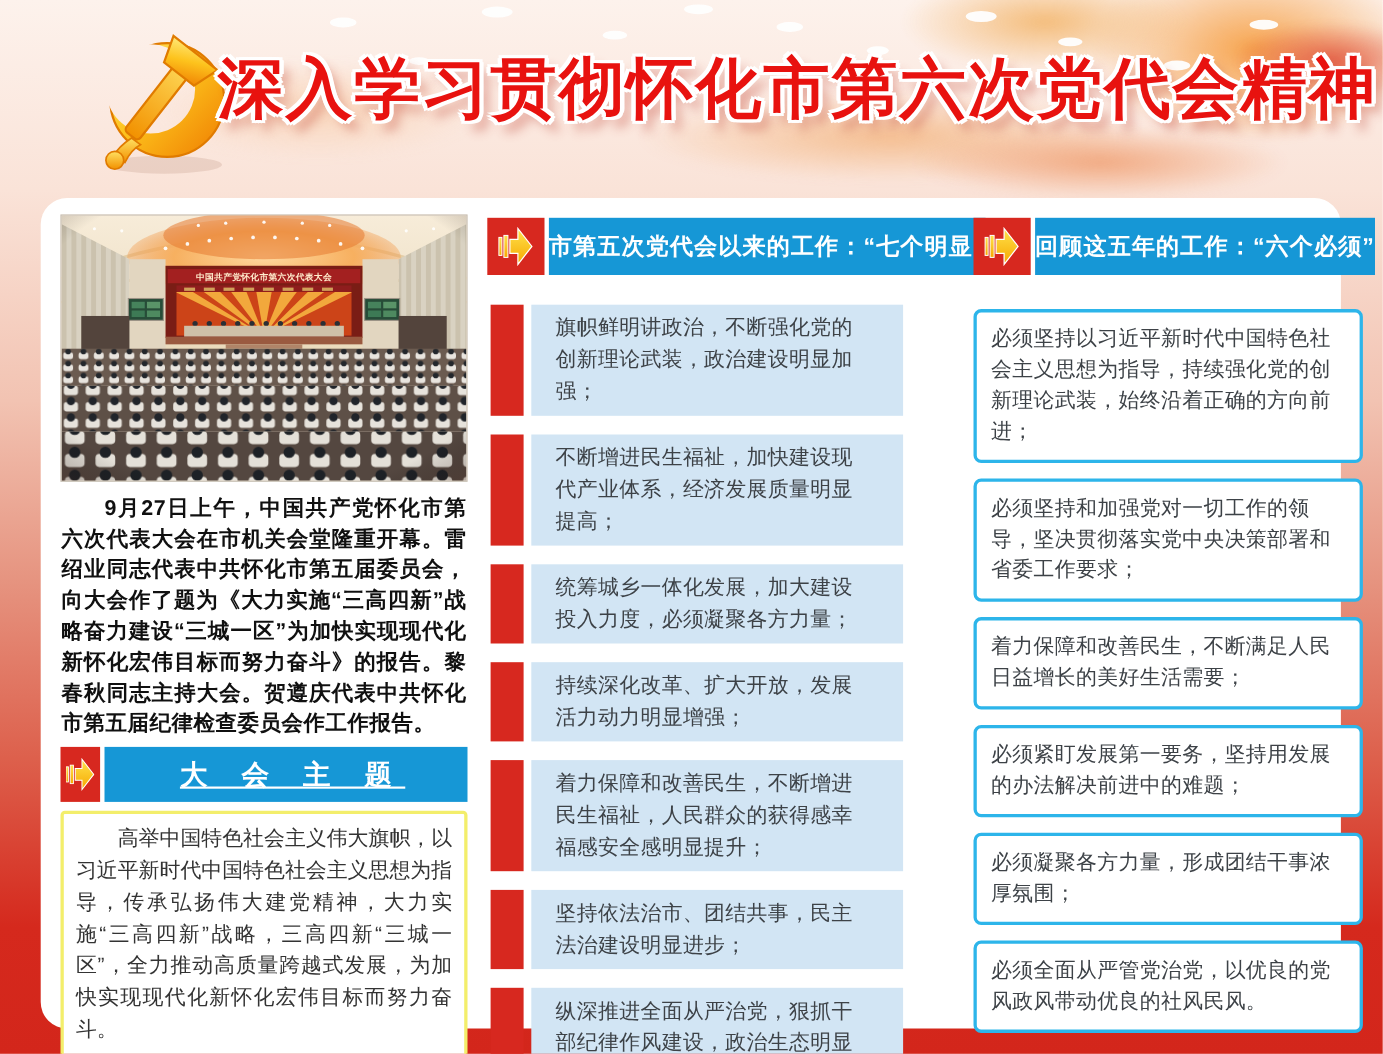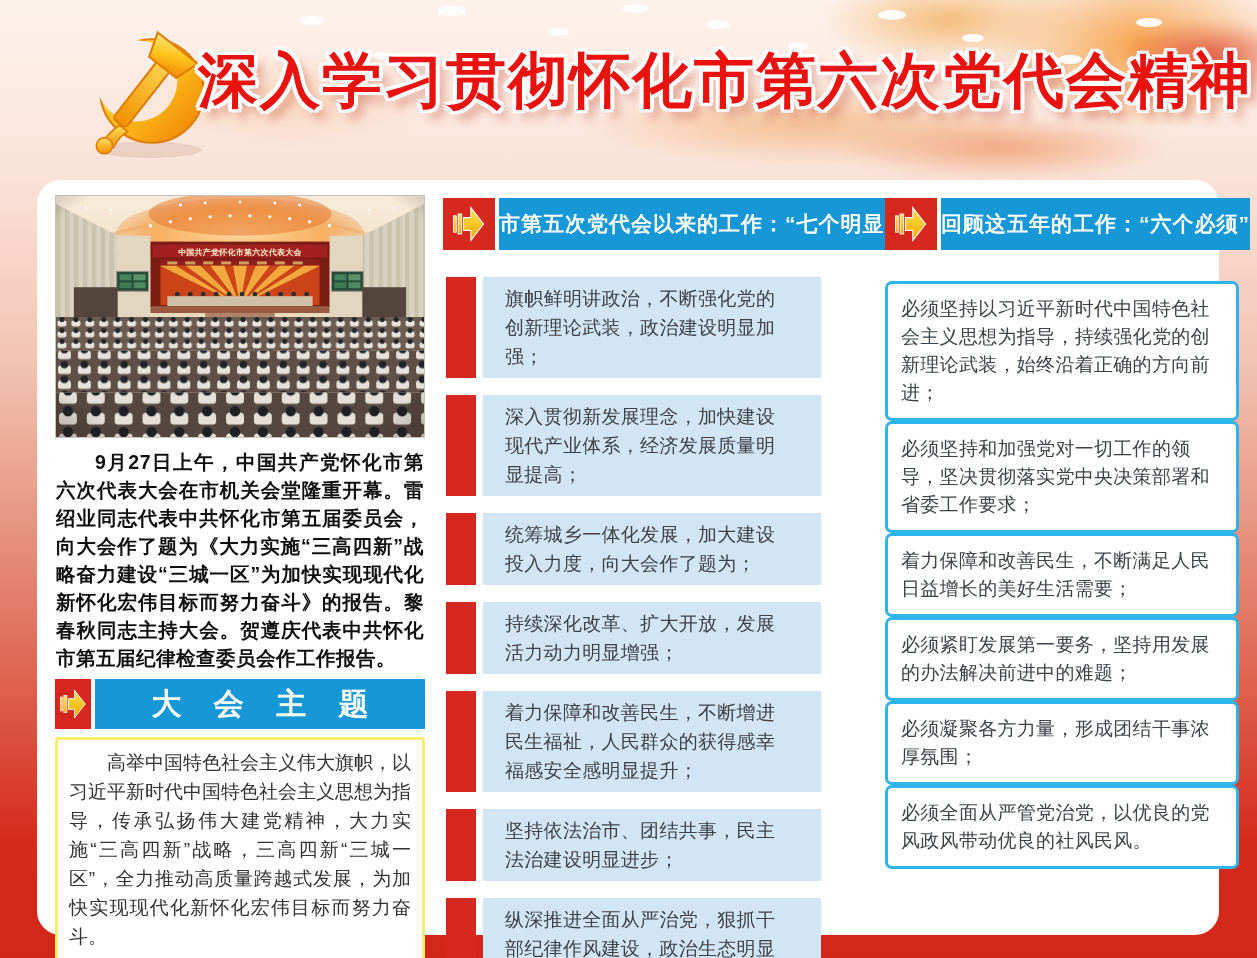--- a/index.html
+++ b/index.html
@@ -56,38 +56,38 @@
 
   
   .photo{width:370px;height:243px;border:1px solid #c9c2ba;background:#e8dcc8;}
   .photo svg{display:block;width:100%;height:100%;}
   .intro{
     margin:10px 1px 0;font-size:19.5px;font-weight:bold;line-height:28px;color:#101010;
     text-align:justify;text-indent:2em;letter-spacing:.5px;
   }
   .theme-header{margin-top:7px;height:50px;}
   .theme-header .arrow-box{width:36px;height:50px;}
-  .theme-header .banner{font-size:30px;letter-spacing:12px;padding-left:12px;}
+  .theme-header .banner{font-size:25px;letter-spacing:12px;padding-left:12px;text-decoration:underline;}
   .theme-box{
     margin-top:8px;border:3px solid var(--yellow-border,#f3ee6b);border-radius:4px;background:#fff;
     padding:8px 11px;font-size:19px;line-height:29px;color:#333;text-align:justify;
   }
   .theme-box p{text-indent:2em;}
 
   
   .mid-list{margin-top:27px;display:flex;flex-direction:column;gap:17px;}
   .mid-item{display:flex;gap:7px;margin-left:3px;}
   .mid-bar{width:30px;flex:none;background:var(--red,#d7281f);}
   .mid-text{
     flex:1;background:var(--light-blue,#d2e5f4);
     padding:7px 28px 7px 22px;font-size:19px;line-height:29px;color:#3d4247;letter-spacing:.3px;
   }
 
   
-  .cyan-list{margin-top:31px;display:flex;flex-direction:column;padding-right:10px;}
+  .cyan-list{margin-top:31px;display:flex;flex-direction:column;gap:14px;padding-right:10px;}
   .cyan-box{
     border:3px solid var(--cyan-border,#2db5ea);border-radius:7px;background:#fff;
     padding:11px 13px;font-size:19px;line-height:28px;color:#3d4247;letter-spacing:.3px;
   }
 </style>
 </head>
 <body>
 
 <div class="page">
 
@@ -323,25 +323,25 @@
         <div class="banner">市第五次党代会以来的工作：“七个明显”</div>
       </div>
 
       <div class="mid-list">
         <div class="mid-item">
             <div class="mid-bar"></div>
             <div class="mid-text">旗帜鲜明讲政治，不断强化党的创新理论武装，政治建设明显加强；</div>
           </div>
         <div class="mid-item">
             <div class="mid-bar"></div>
-            <div class="mid-text">深入贯彻新发展理念，加快建设现代产业体系，经济发展质量明显提高；</div>
-          </div>
-        <div class="mid-item">
-            <div class="mid-bar"></div>
-            <div class="mid-text">统筹城乡一体化发展，加大建设投入力度，向大会作了题为；</div>
+            <div class="mid-text">不断增进民生福祉，加快建设现代产业体系，经济发展质量明显提高；</div>
+          </div>
+        <div class="mid-item">
+            <div class="mid-bar"></div>
+            <div class="mid-text">统筹城乡一体化发展，加大建设投入力度，必须凝聚各方力量；</div>
           </div>
         <div class="mid-item">
             <div class="mid-bar"></div>
             <div class="mid-text">持续深化改革、扩大开放，发展活力动力明显增强；</div>
           </div>
         <div class="mid-item">
             <div class="mid-bar"></div>
             <div class="mid-text">着力保障和改善民生，不断增进民生福祉，人民群众的获得感幸福感安全感明显提升；</div>
           </div>
         <div class="mid-item">

